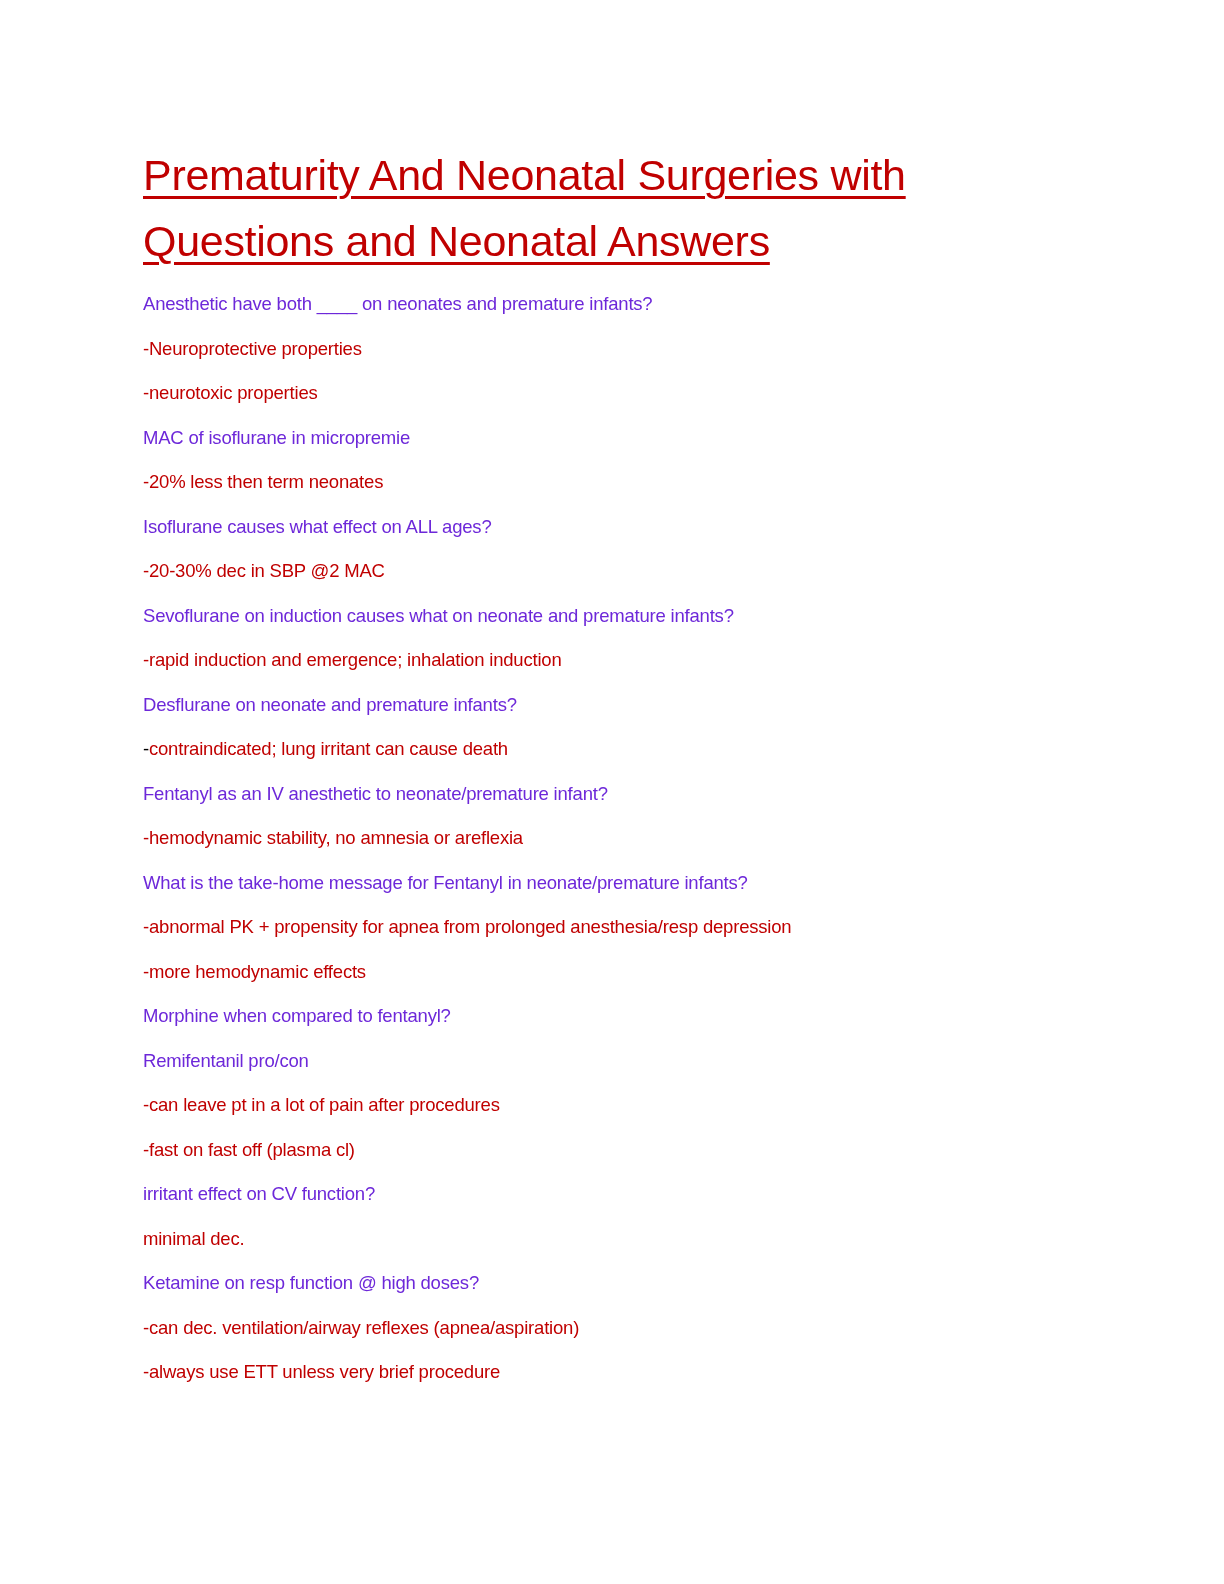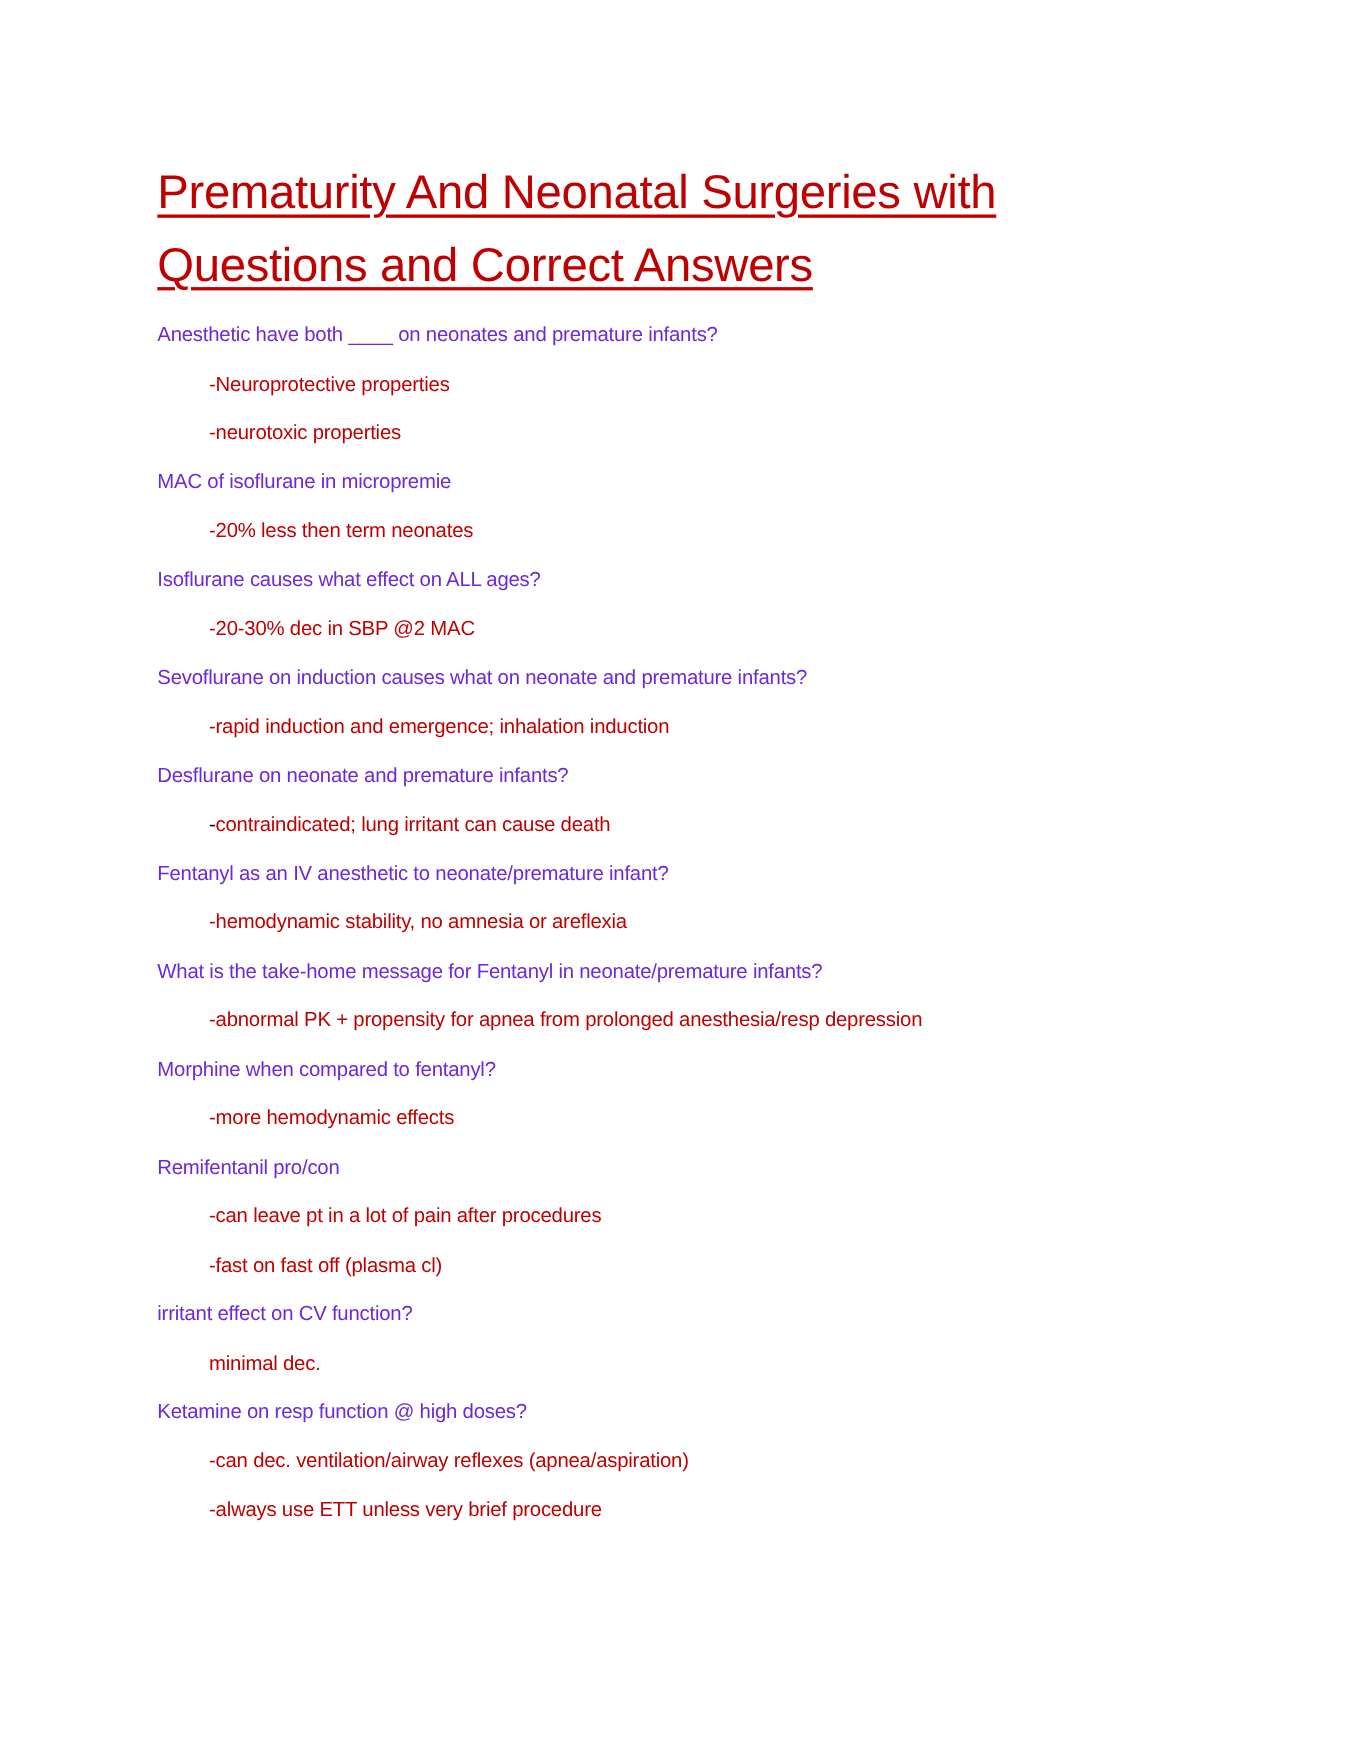--- a/index.html
+++ b/index.html
@@ -45,50 +45,50 @@
       width: 1000px;
     }
     .line {
       font-size: 18.5px;
       line-height: 44.5px;
       height: 44.5px;
       white-space: nowrap;
       letter-spacing: -0.2px;
     }
     .q { color: #6d28d9; }
-    .a { color: #c00000; margin-left: 47px; }
+    .a { color: #c00000; }
     .dash-black { color: #000000; }
   </style>
 </head>
 <body>
 
 <div class="page">
   <h1 class="title">
     <span>Prematurity And Neonatal Surgeries with</span>
-    <span>Questions and Correct Answers</span>
+    <span>Questions and Neonatal Answers</span>
   </h1>
 
   <div class="content">
     <div class="line q">Anesthetic have both ____ on neonates and premature infants?</div>
     <div class="line a">-Neuroprotective properties</div>
     <div class="line a">-neurotoxic properties</div>
     <div class="line q">MAC of isoflurane in micropremie</div>
     <div class="line a">-20% less then term neonates</div>
     <div class="line q">Isoflurane causes what effect on ALL ages?</div>
     <div class="line a">-20-30% dec in SBP @2 MAC</div>
     <div class="line q">Sevoflurane on induction causes what on neonate and premature infants?</div>
     <div class="line a">-rapid induction and emergence; inhalation induction</div>
     <div class="line q">Desflurane on neonate and premature infants?</div>
     <div class="line a"><span class="dash-black">-</span><span>contraindicated; lung irritant can cause death</span></div>
     <div class="line q">Fentanyl as an IV anesthetic to neonate/premature infant?</div>
     <div class="line a">-hemodynamic stability, no amnesia or areflexia</div>
     <div class="line q">What is the take-home message for Fentanyl in neonate/premature infants?</div>
     <div class="line a">-abnormal PK + propensity for apnea from prolonged anesthesia/resp depression</div>
+    <div class="line a">-more hemodynamic effects</div>
     <div class="line q">Morphine when compared to fentanyl?</div>
-    <div class="line a">-more hemodynamic effects</div>
     <div class="line q">Remifentanil pro/con</div>
     <div class="line a">-can leave pt in a lot of pain after procedures</div>
     <div class="line a">-fast on fast off (plasma cl)</div>
     <div class="line q">irritant effect on CV function?</div>
     <div class="line a">minimal dec.</div>
     <div class="line q">Ketamine on resp function @ high doses?</div>
     <div class="line a">-can dec. ventilation/airway reflexes (apnea/aspiration)</div>
     <div class="line a">-always use ETT unless very brief procedure</div>
   </div>
 </div>

